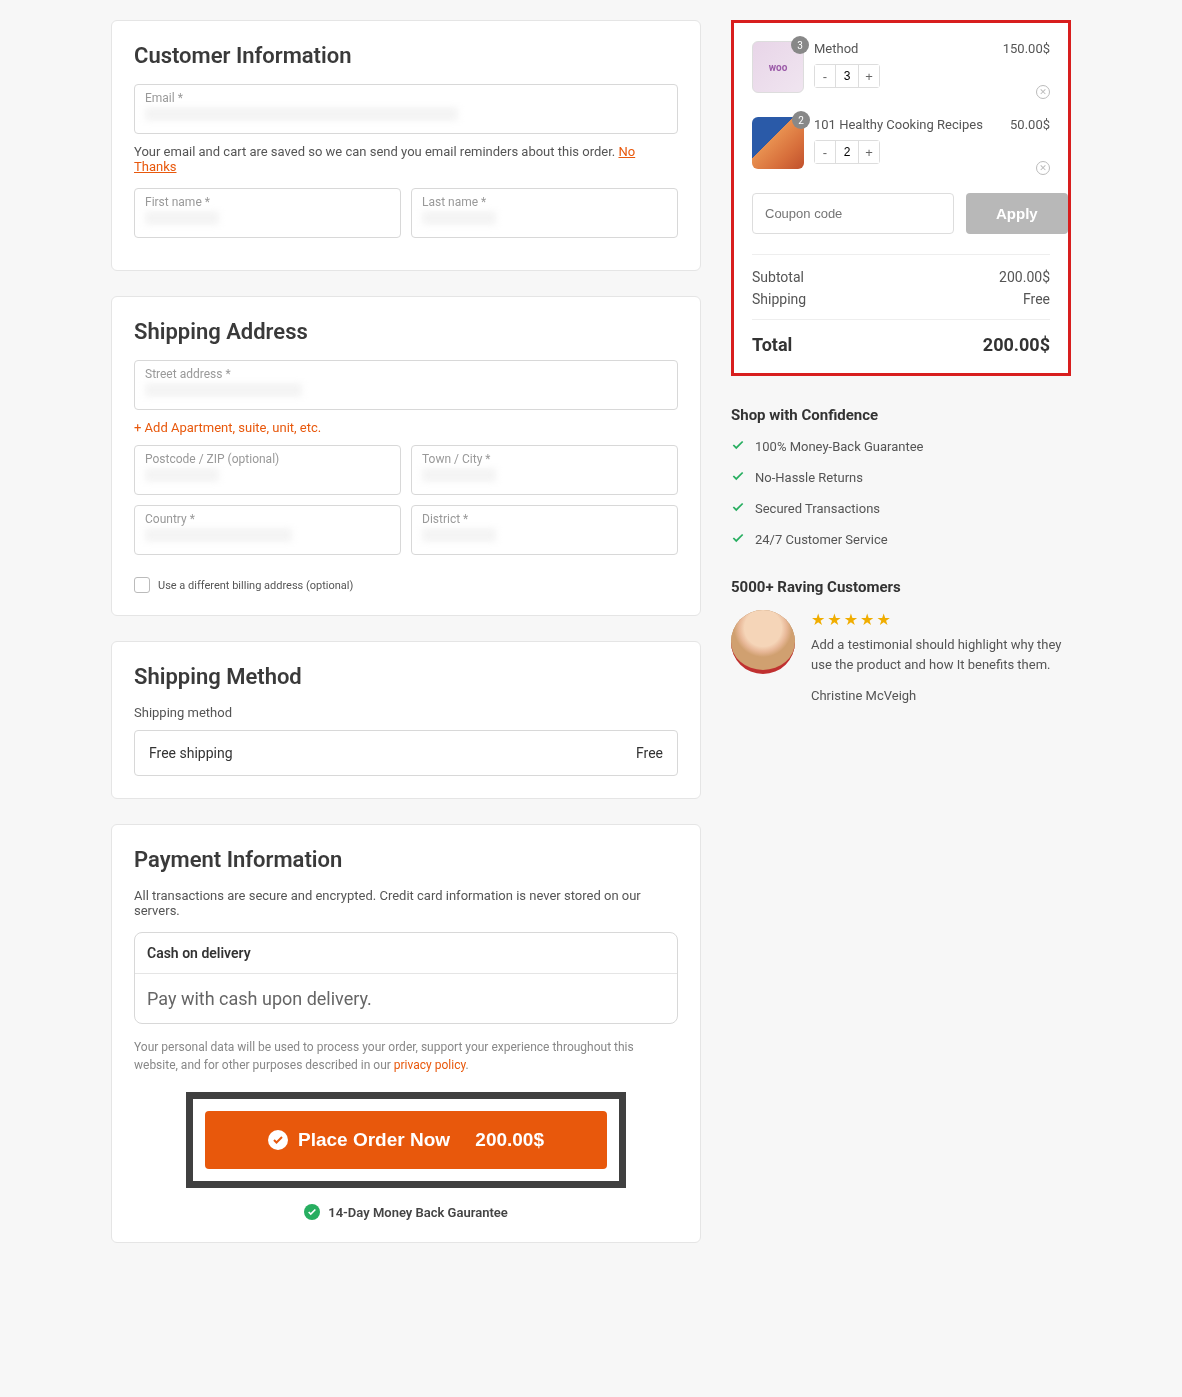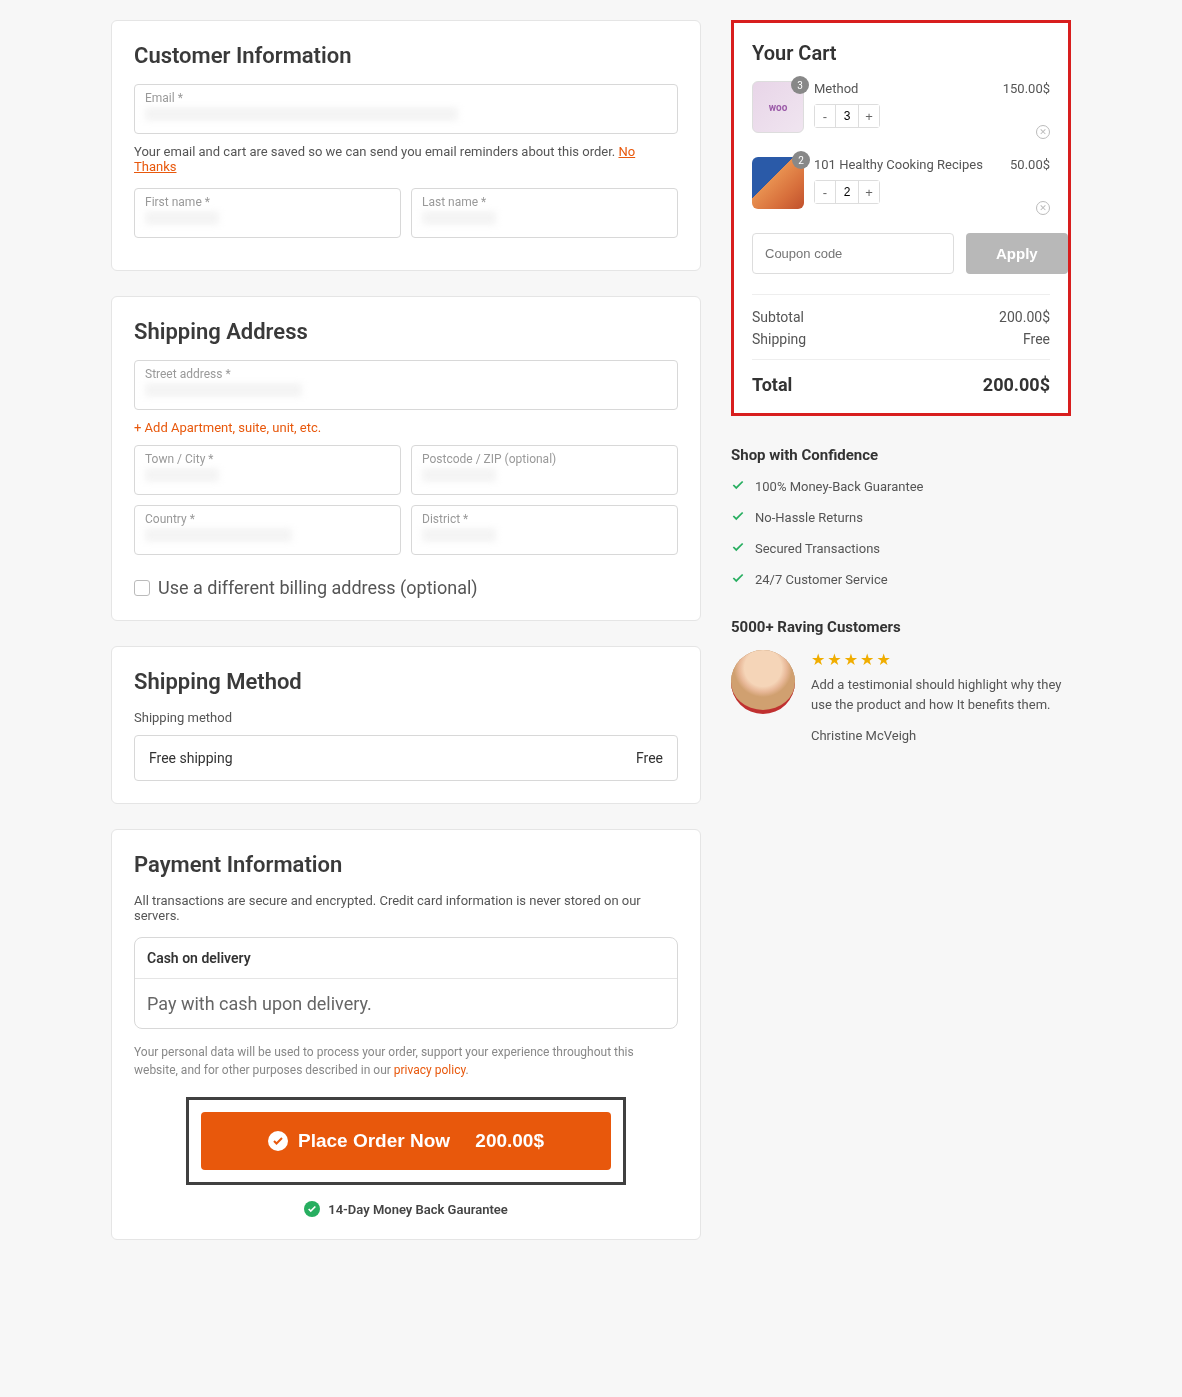--- a/index.html
+++ b/index.html
@@ -13,30 +13,30 @@
     .input-wrap label { display: block; font-size: 12px; color: #999; }
     .input-wrap .input-val { display: block; font-size: 14px; color: #555; width: 100%; border: none; outline: none; margin-top: 2px; height: 18px; }
     .blur-val { filter: blur(3px); opacity: 0.5; background: #e9e9e9; display: inline-block; border-radius: 2px; width: 60%; height: 14px; }
     .blur-val.sm { width: 30%; }
     .row2 { display: flex; gap: 10px; }
     .row2 > * { flex: 1; }
     .hint { font-size: 13px; color: #555; margin: 10px 0 14px; }
     .link-orange { color: #e8580c; text-decoration: underline; cursor: pointer; }
     .add-apt { color: #e8580c; font-size: 13px; margin: 6px 0 10px; cursor: pointer; }
     .add-apt::before { content: "+ "; }
-    .checkbox-row { display: flex; align-items: center; gap: 8px; font-size: 18px; color: #555; margin-top: 12px; }
+    .checkbox-row { display: flex; align-items: center; gap: 8px; font-size: 11px; color: #555; margin-top: 12px; }
     .checkbox { width: 16px; height: 16px; border: 1px solid #bbb; border-radius: 3px; cursor: pointer; }
     .ship-method-label { font-size: 13px; color: #555; margin-bottom: 10px; }
     .ship-option { border: 1px solid #d8d8d8; border-radius: 4px; padding: 14px; display: flex; justify-content: space-between; font-size: 14px; }
     .pay-secure { font-size: 13px; color: #555; margin-bottom: 14px; }
     .pay-method { border: 1px solid #d8d8d8; border-radius: 8px; }
     .pay-header { padding: 12px; font-weight: 600; font-size: 14px; border-bottom: 1px solid #e5e5e5; }
     .pay-body { padding: 14px 12px; font-size: 18px; color: #666; }
     .privacy { font-size: 12px; color: #888; margin-top: 14px; line-height: 1.5; }
-    .place-order-wrap { border: 3px solid #404040; padding: 12px; margin: 18px auto 0; max-width: 440px; }
+    .place-order-wrap { border: 7px solid #404040; padding: 12px; margin: 18px auto 0; max-width: 440px; }
     .place-order { background: #e8580c; color: #fff; border: none; width: 100%; padding: 18px; font-size: 19px; font-weight: 600; border-radius: 4px; cursor: pointer; display: flex; align-items: center; justify-content: center; gap: 10px; }
     .check-circle { display: inline-flex; width: 20px; height: 20px; background: #fff; border-radius: 50%; align-items: center; justify-content: center; }
     .check-circle svg { width: 12px; height: 12px; }
     .money-back { display: flex; align-items: center; justify-content: center; gap: 8px; font-size: 13px; font-weight: 600; color: #444; margin-top: 16px; }
     .green-check { width: 16px; height: 16px; background: #27ae60; border-radius: 50%; display: inline-flex; align-items: center; justify-content: center; }
     .green-check svg { width: 10px; height: 10px; }
     
     .cart-wrap { border: 3px solid #d81e1e; padding: 18px; background: #fff; }
     .cart-wrap h2 { font-size: 20px; font-weight: 600; margin-bottom: 16px; }
     .cart-item { display: flex; align-items: flex-start; gap: 10px; margin-bottom: 18px; }
@@ -100,25 +100,25 @@
 
     <div class="card">
       <h2>Shipping Address</h2>
       <div class="input-wrap">
         <label>Street address *</label>
         <span class="input-val"><span class="blur-val sm"></span></span>
       </div>
       <div class="add-apt">Add Apartment, suite, unit, etc.</div>
       <div class="row2">
         <div class="input-wrap">
+          <label>Postcode / ZIP (optional)</label>
+          <span class="input-val"><span class="blur-val sm"></span></span>
+        </div>
+        <div class="input-wrap">
           <label>Town / City *</label>
-          <span class="input-val"><span class="blur-val sm"></span></span>
-        </div>
-        <div class="input-wrap">
-          <label>Postcode / ZIP (optional)</label>
           <span class="input-val"><span class="blur-val sm"></span></span>
         </div>
       </div>
       <div class="row2">
         <div class="input-wrap">
           <label>Country *</label>
           <span class="input-val"><span class="blur-val"></span></span>
         </div>
         <div class="input-wrap">
           <label>District *</label>
@@ -169,21 +169,20 @@
             </svg>
         </span>
         <span>14-Day Money Back Gaurantee</span>
       </div>
     </div>
   </div>
 
   <div class="right-col">
 
     <div class="cart-wrap">
-      <h2>Your Cart</h2>
 
       <div class="cart-item">
         <div class="thumb album">
           <span class="badge">3</span>
         </div>
         <div class="cart-item-body">
           <div class="cart-item-name">Method</div>
           <div class="qty">
             <button>-</button>
             <input value="3" style="">

